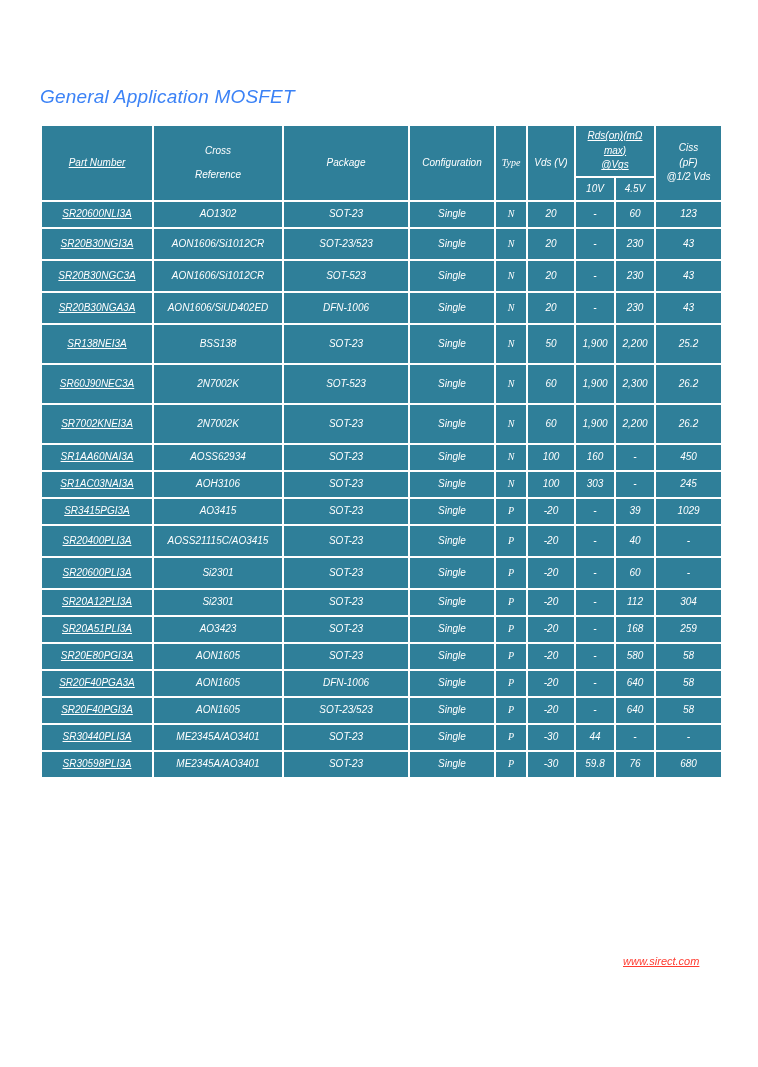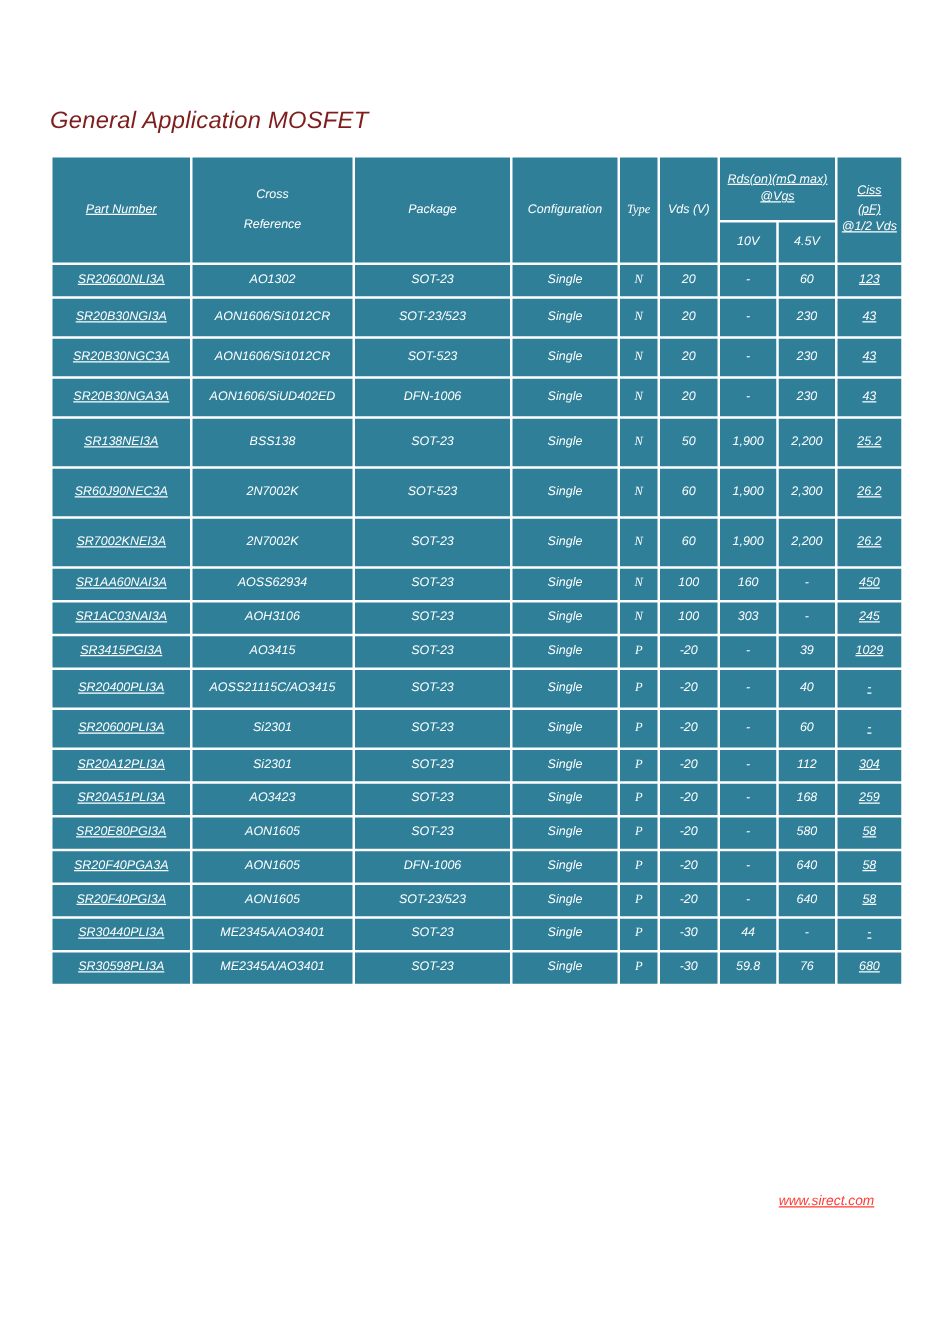--- a/index.html
+++ b/index.html
@@ -19,21 +19,21 @@
     left: 0; top: 0;
     width: 758px;
     height: 1067px;
   }
   .title {
     position: absolute;
     left: 40px;
     top: 86px;
     font-size: 19px;
     font-style: italic;
-    color: #7f1d1d;
+    color: #3b82f6;
     letter-spacing: 0.2px;
     white-space: nowrap;
   }
   table.spec {
     position: absolute;
     left: 40px;
     top: 124px;
     width: 683px;
     border-collapse: separate;
     border-spacing: 2px;
@@ -55,24 +55,24 @@
     font-size: 10px;
   }
   td.c-part   { width: 110px; text-decoration: underline; }
   td.c-cross  { width: 128px; }
   td.c-pkg    { width: 124px; }
   td.c-config { width: 84px; }
   td.c-type   { width: 30px; font-family: Liberation Serif, serif; }
   td.c-vds    { width: 46px; }
   td.c-r10    { width: 52px; }
   td.c-r45    { width: 52px; }
-  td.c-ciss   { width: 51px; text-decoration: underline; }
+  td.c-ciss   { width: 65px; }
 
   .hdr-tall { height: 72px; margin-left: 25px; }
-  .hdr-sub  { height: 32px; }
+  .hdr-sub  { height: 22px; }
   .hdr-rds-top { height: 50px; text-decoration: underline; }
 
   tr.r-short td { height: 25px; }
   tr.r-tall  td { height: 38px; }
   tr.r-mid   td { height: 30px; }
 
   .footer-url {
     position: absolute;
     left: 623px;
     top: 955px;

